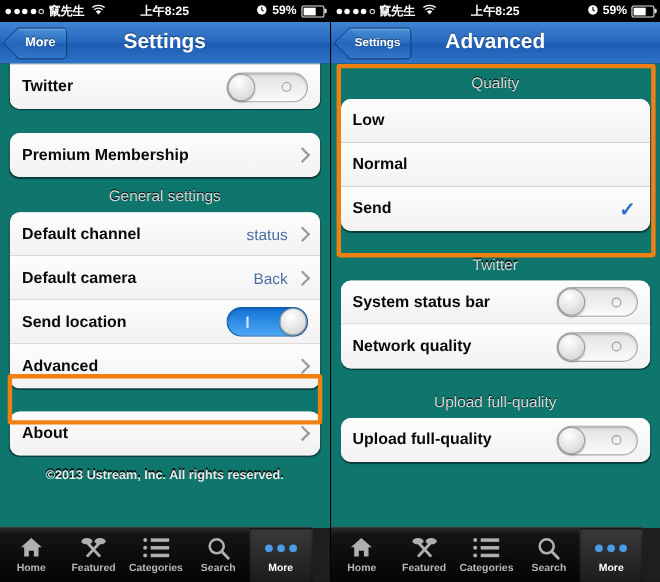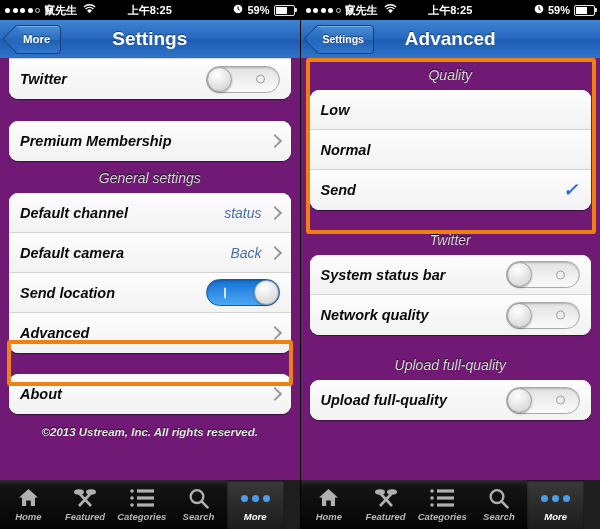--- a/index.html
+++ b/index.html
@@ -136,23 +136,22 @@
     z-index: -1;
   }
   .backbtn.wide { padding: 0 9px 0 7px; font-size: 10.5px; }
 
   
   .content {
     position: absolute;
     top: 58px;
     bottom: 49px;
     left: 0; right: 0;
-    background: #701a75;
+    background: #0f766e;
     overflow: hidden;
-    font-style: italic;
   }
   .grouptitle {
     color: #d8d8d8;
     font-size: 14px;
     text-align: center;
     text-shadow: 0 -1px 0 #000;
     padding: 9px 0 7px;
     border-radius: 15px;
   }
   .group {
@@ -263,21 +262,20 @@
   }
 
   
   .tabbar {
     position: absolute;
     bottom: 0; left: 0; right: 16px;
     height: 49px;
     background: linear-gradient(to bottom, #2b2b2b 0%, #141414 12%, #040404 100%);
     border-top: 1px solid #3c3c3c;
     display: flex;
-    font-style: italic;
   }
   .tab {
     flex: 1;
     display: flex;
     flex-direction: column;
     align-items: center;
     justify-content: center;
     gap: 2px;
     position: relative;
   }

